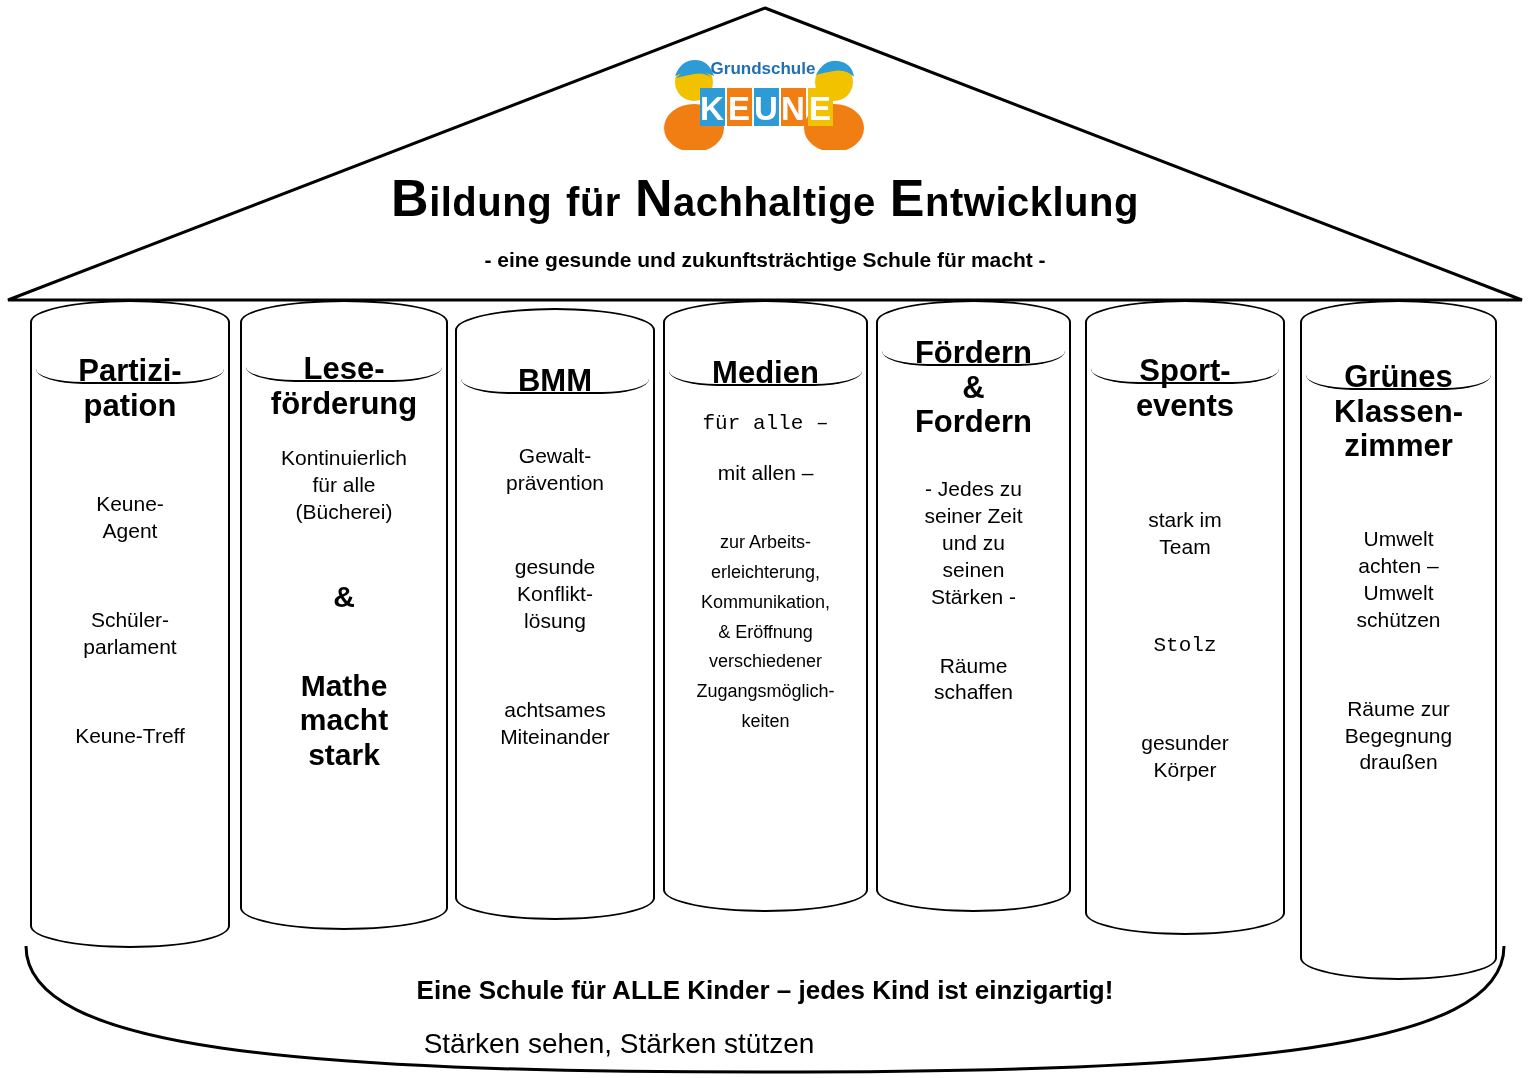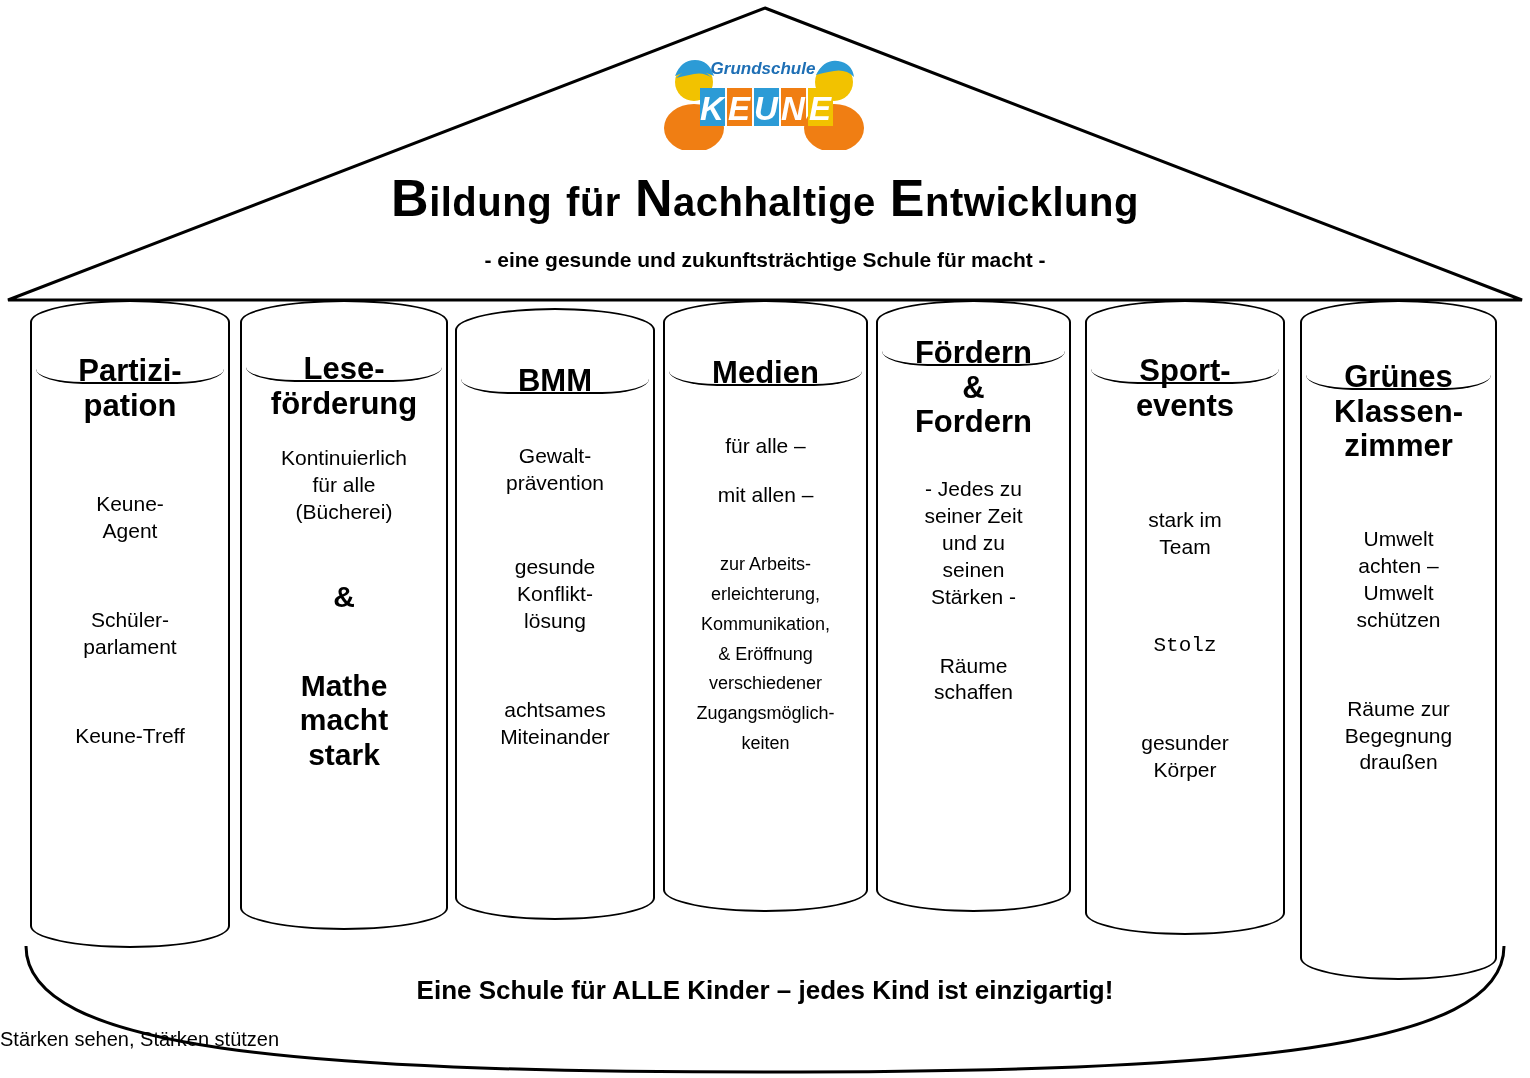--- a/index.html
+++ b/index.html
@@ -30,21 +30,20 @@
     height: 310px;
   }
 
   
   .logo-wrap {
     position: absolute;
     left: 648px;
     top: 52px;
     width: 230px;
     height: 98px;
-    font-style: italic;
   }
   .logo-svg { display: block; }
 
   
   .roof-title {
     position: absolute;
     top: 170px;
     left: 0;
     width: 1530px;
     text-align: center;
@@ -118,21 +117,22 @@
     width: 1530px;
     text-align: center;
     font-weight: bold;
     font-size: 26px;
   }
   .base-line2 {
     position: absolute;
     top: 1028px;
     left: 0;
     width: 1238px;
-    font-size: 20px;
+    text-align: center;
+    font-size: 28px;
   }
 </style>
 </head>
 <body>
 
 <div id="stage">
 
   <svg id="roof-svg" viewBox="0 0 1530 310">
     <polygon points="765,8 1522,300 8,300" fill="#ffffff" stroke="#000000" stroke-width="3"></polygon>
   </svg>
@@ -243,21 +243,21 @@
     </div>
   </div>
 
   <div class="col" style="left:663px; top:300px; width:205px; height:612px;">
     <div class="col-inner">
       <div class="col-cap"></div>
       <div class="col-head" style="margin-top:54px;">
         <div>Medien</div>
       </div>
       <div class="col-body">
-        <div class="blk" style="margin-top:42px;">
+        <div class="blk" style="margin-top:20px;font-family:Liberation Mono, monospace;">
           <div>für alle –</div>
         </div>
         <div class="blk" style="margin-top:22px;">
           <div>mit allen –</div>
         </div>
         <div class="blk small" style="margin-top:42px; line-height:1.65;">
           <div>zur Arbeits-</div>
           <div>erleichterung,</div>
           <div>Kommunikation,</div>
           <div>&amp; Eröffnung</div>

